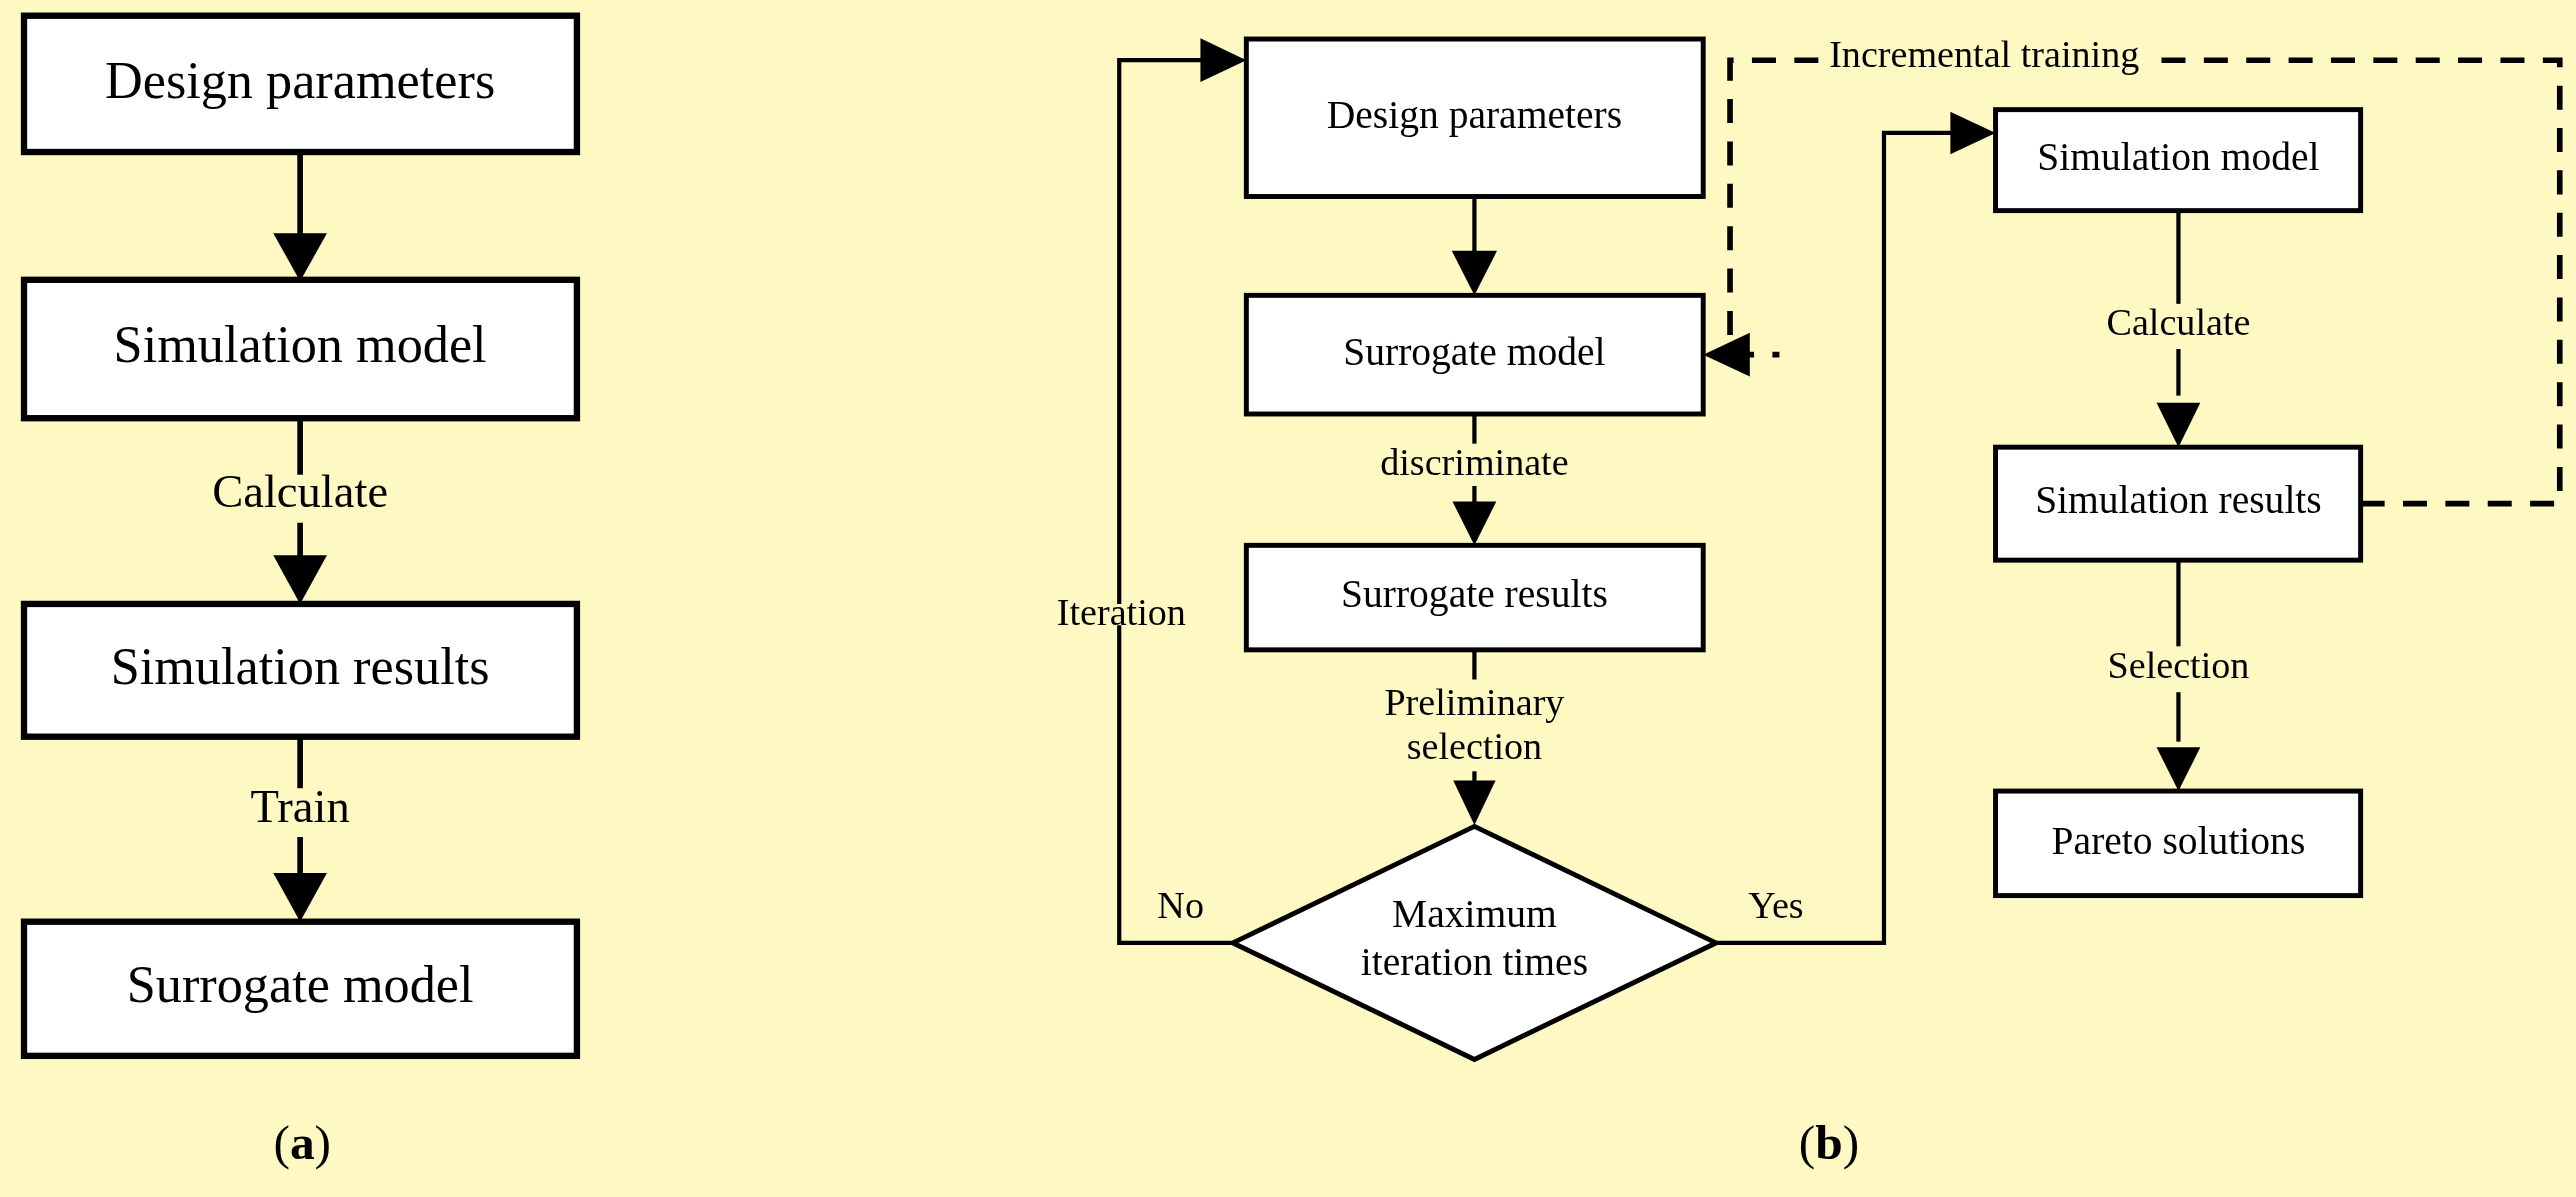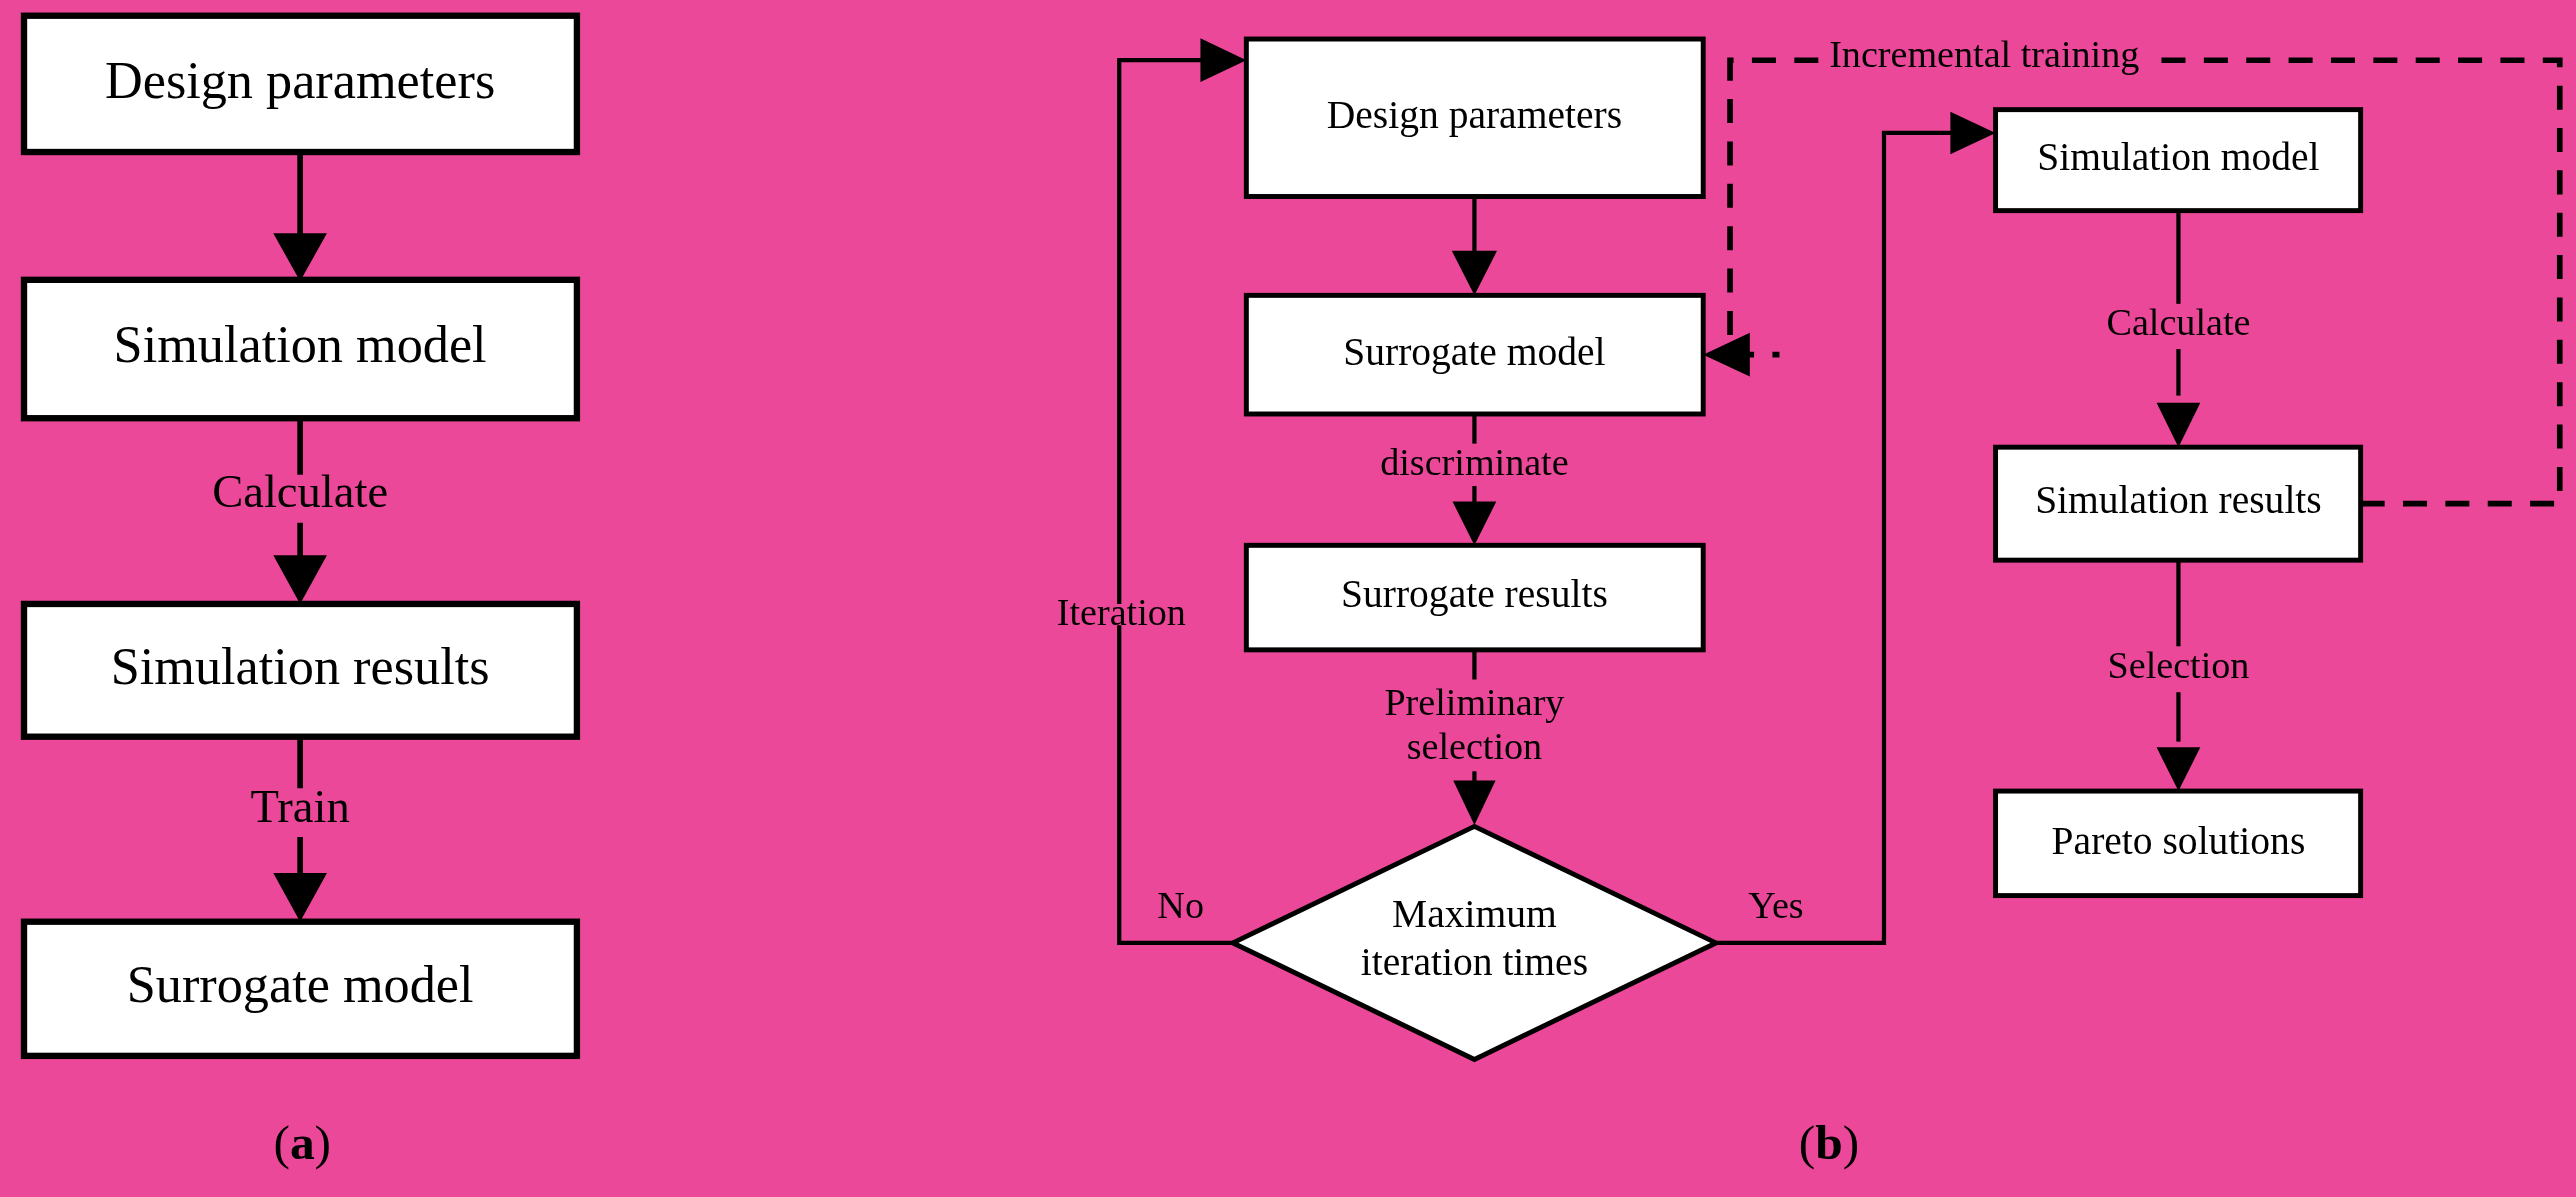--- a/index.html
+++ b/index.html
@@ -10,21 +10,21 @@
   body {
     width: 2576px;
     height: 1198px;
     font-family: "Liberation Serif", "DejaVu Serif", serif;
     overflow: hidden;
   }
   #figure-root {
     position: relative;
     width: 2576px;
     height: 1198px;
-    background: #ec4899;
+    background: #fef9c3;
   }
   svg.flow-layer {
     position: absolute;
     top: 0;
     left: 0;
     width: 2576px;
     height: 1198px;
   }
   .node-box {
     fill: #ffffff;

